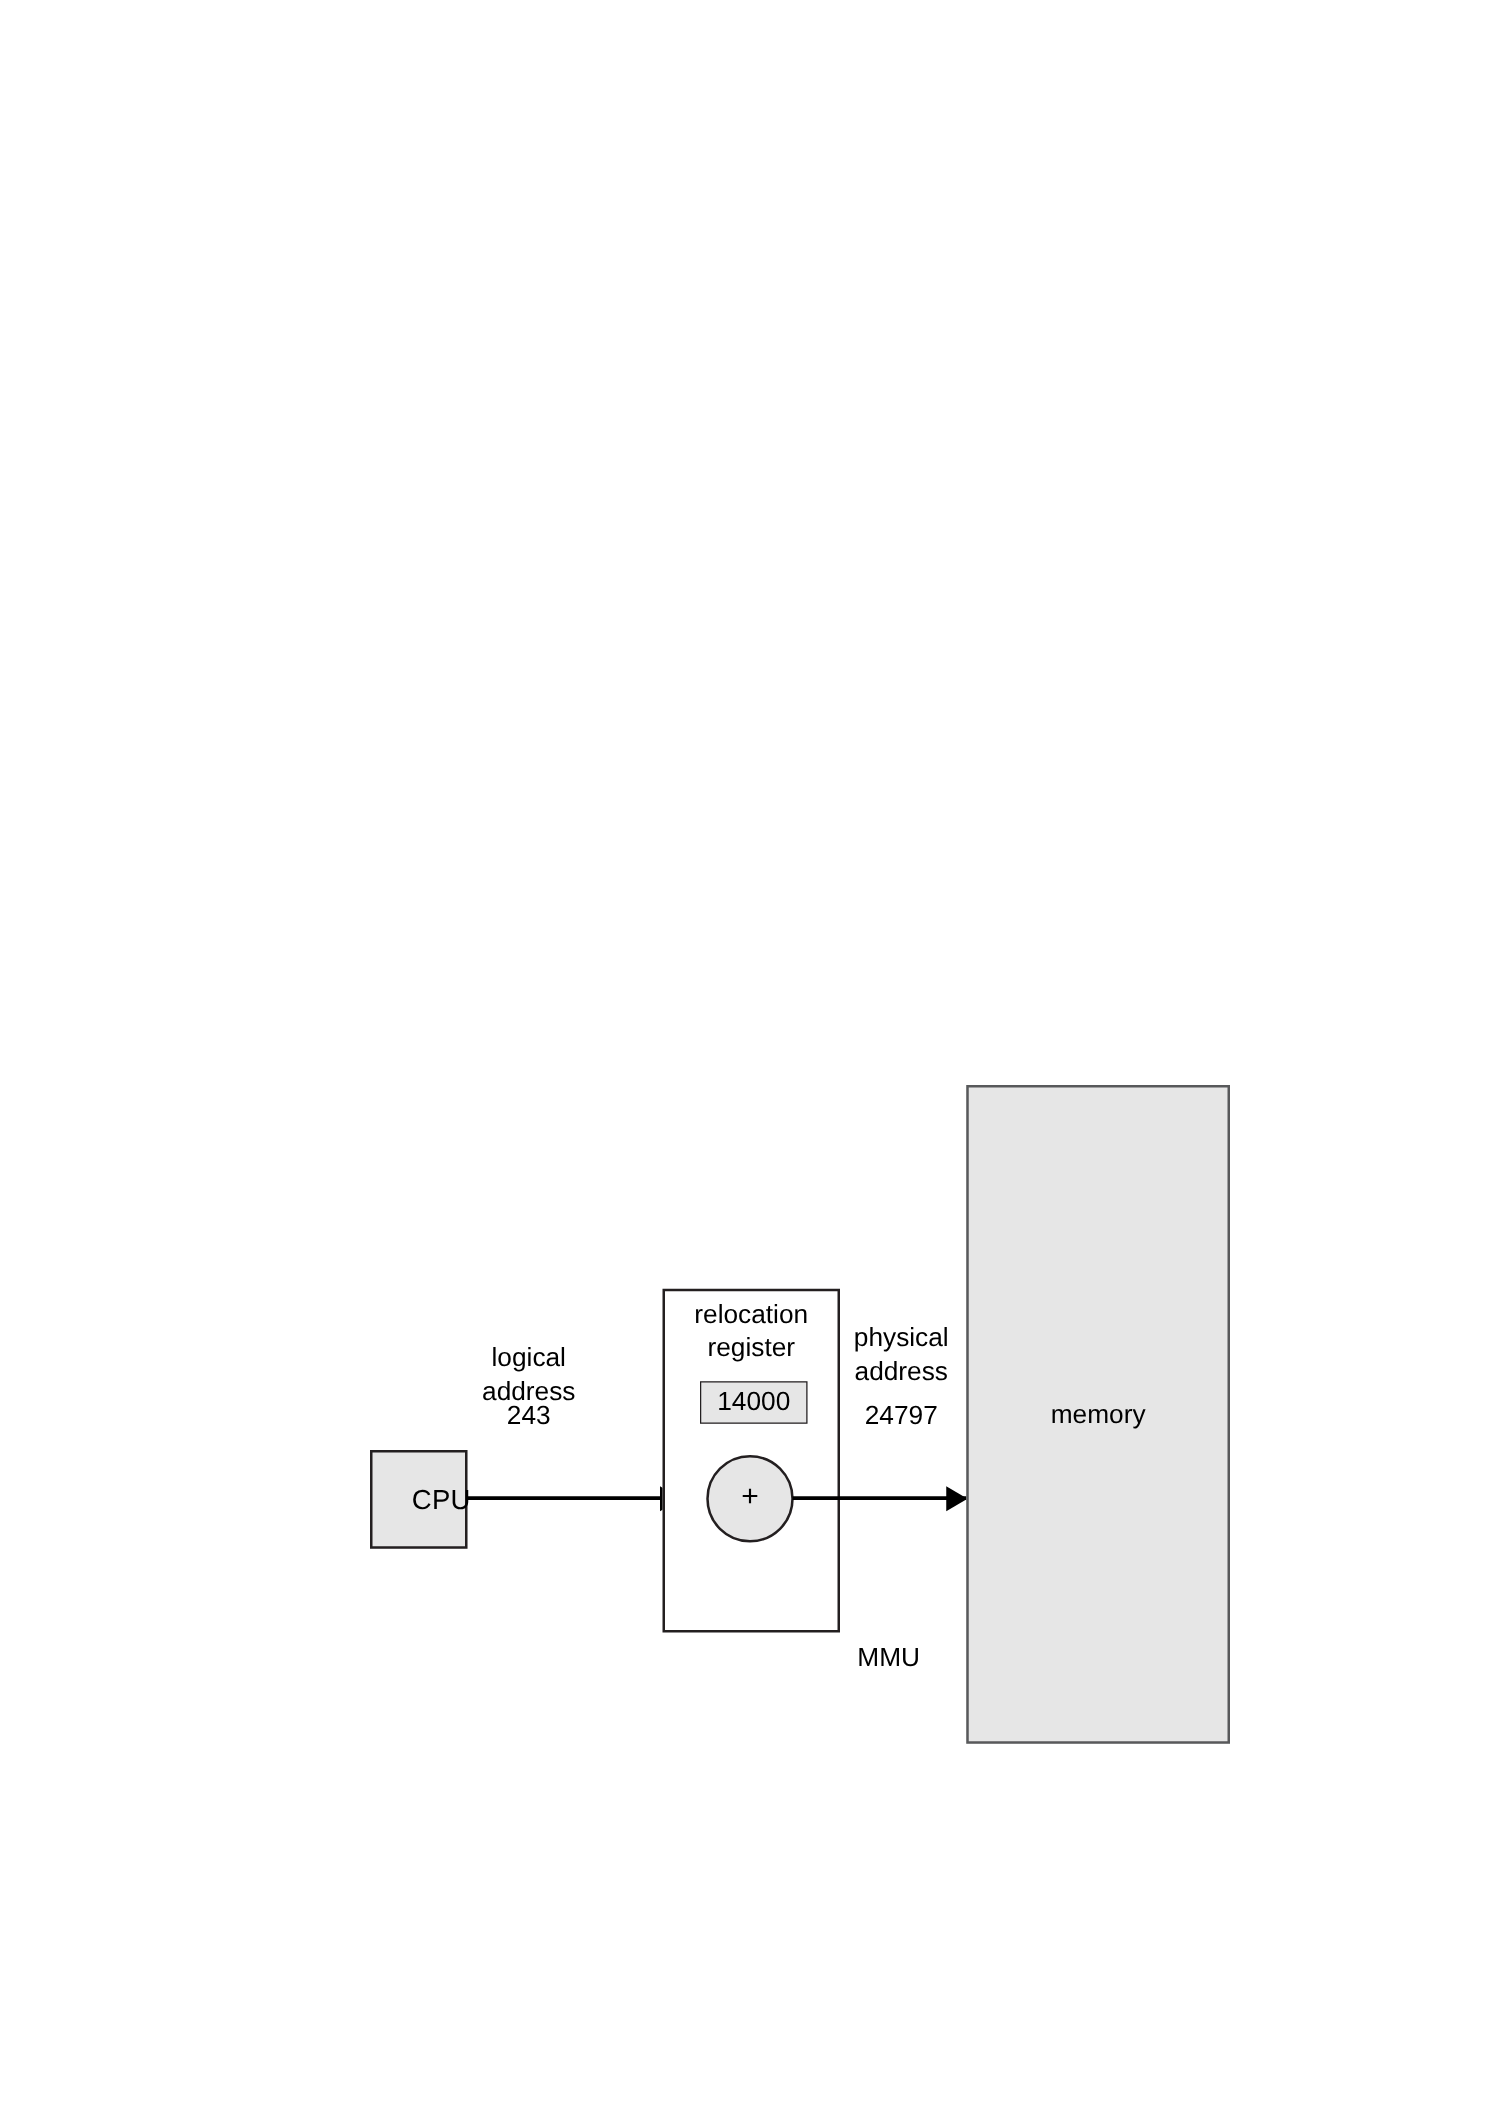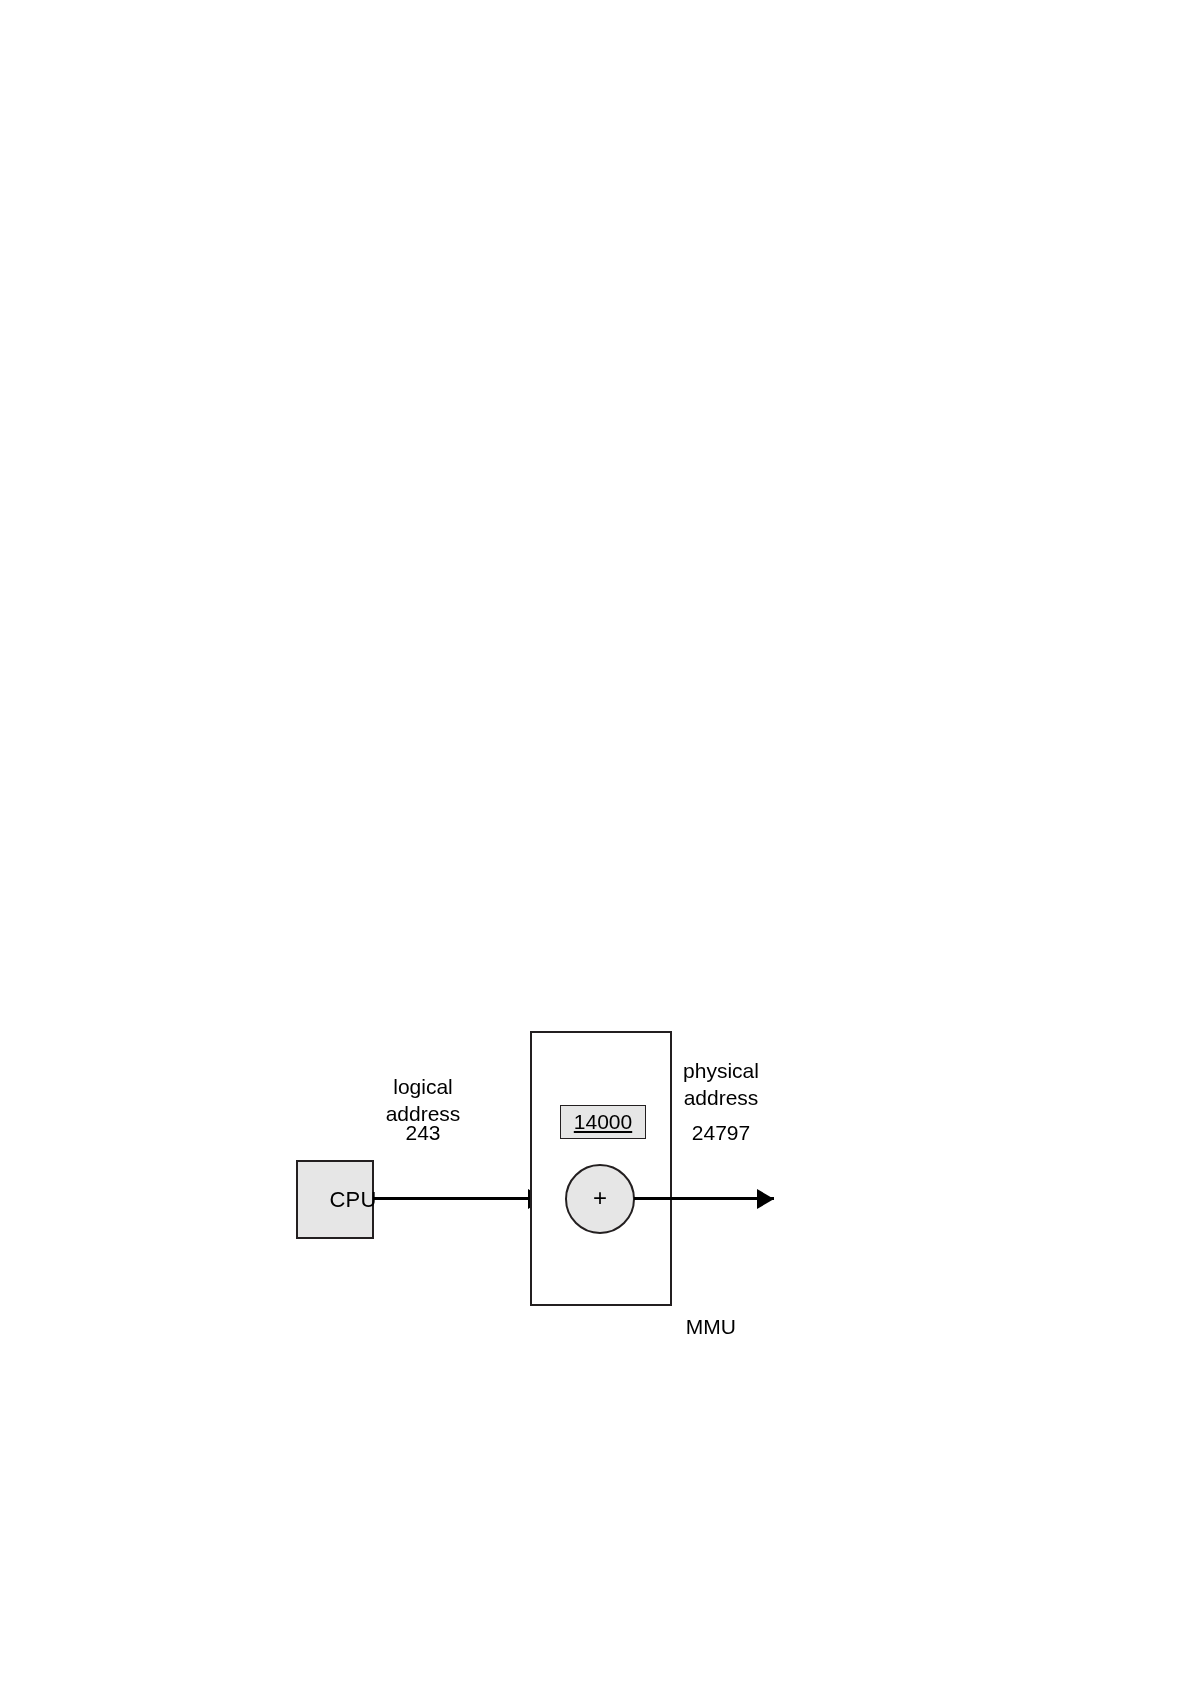--- a/index.html
+++ b/index.html
@@ -77,21 +77,20 @@
     left: 560px;
     top: 1105px;
     width: 86px;
     height: 34px;
     background: #e6e6e6;
     border: 1.5px solid #231f20;
   }
   #reloc-value {
     font-size: 21px;
     color: #000000;
-    text-decoration: underline;
   }
   
   #adder-circle {
     left: 529px;
     top: 1164px;
     width: 70px;
     height: 70px;
     border-radius: 50%;
     background: #e6e6e6;
     border: 2.5px solid #231f20;
@@ -190,31 +189,38 @@
 
     <div class="wire" id="wire-logical"></div>
     <div class="arrowhead" id="arrow-logical"></div>
     <div class="edge-label" id="logical-address-label">
       <div>logical</div>
       <div>address</div>
     </div>
     <div class="edge-label" id="logical-address-value">243</div>
 
     <div class="box" id="mmu-box"></div>
+    <div id="reloc-label">
+      <div>relocation</div>
+      <div>register</div>
+    </div>
     <div class="box" id="reloc-value-box">
       <span id="reloc-value">14000</span>
     </div>
     <div class="box" id="adder-circle">
       <span id="adder-plus">+</span>
     </div>
     <div id="mmu-title">MMU</div>
 
     <div class="wire" id="wire-physical"></div>
     <div class="arrowhead" id="arrow-physical"></div>
     <div class="edge-label" id="physical-address-label">
       <div>physical</div>
       <div>address</div>
     </div>
     <div class="edge-label" id="physical-address-value">24797</div>
 
+    <div class="box" id="memory-box">
+      <span id="memory-label">memory</span>
+    </div>
 
   </div>
 </div>
 
 </body></html>

